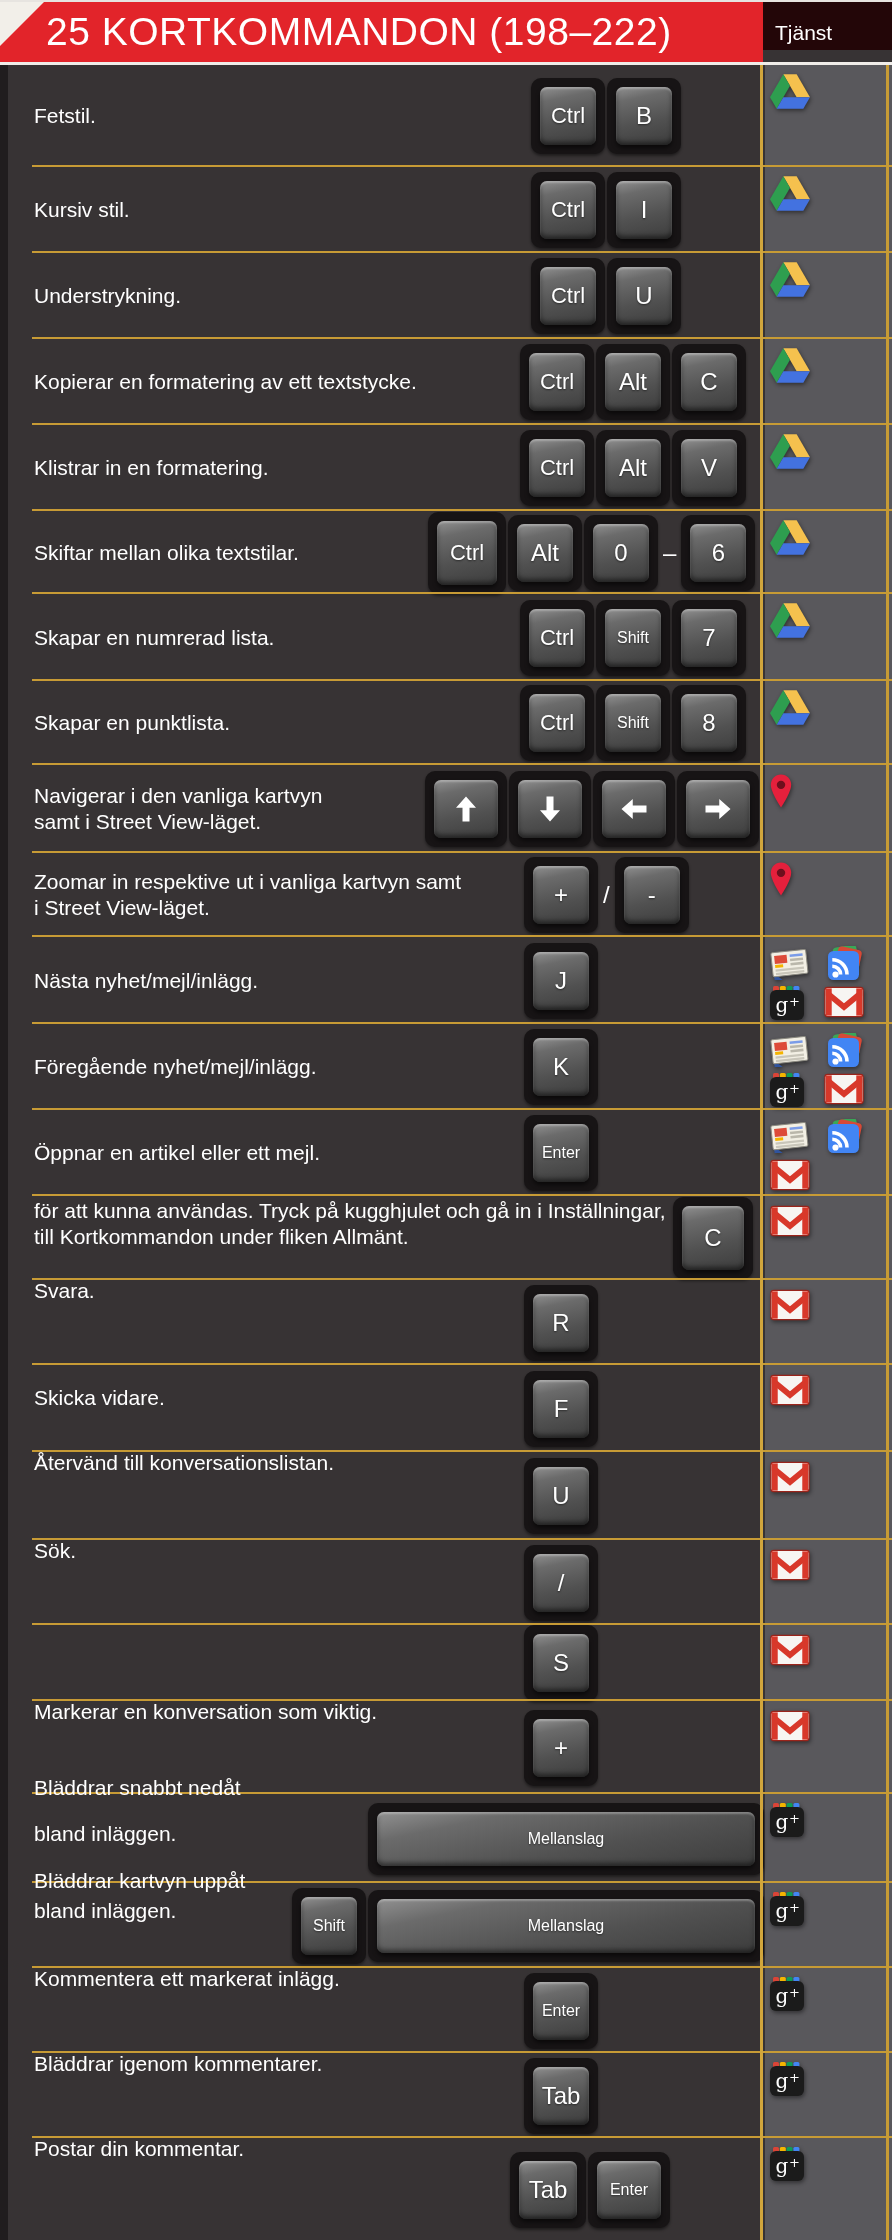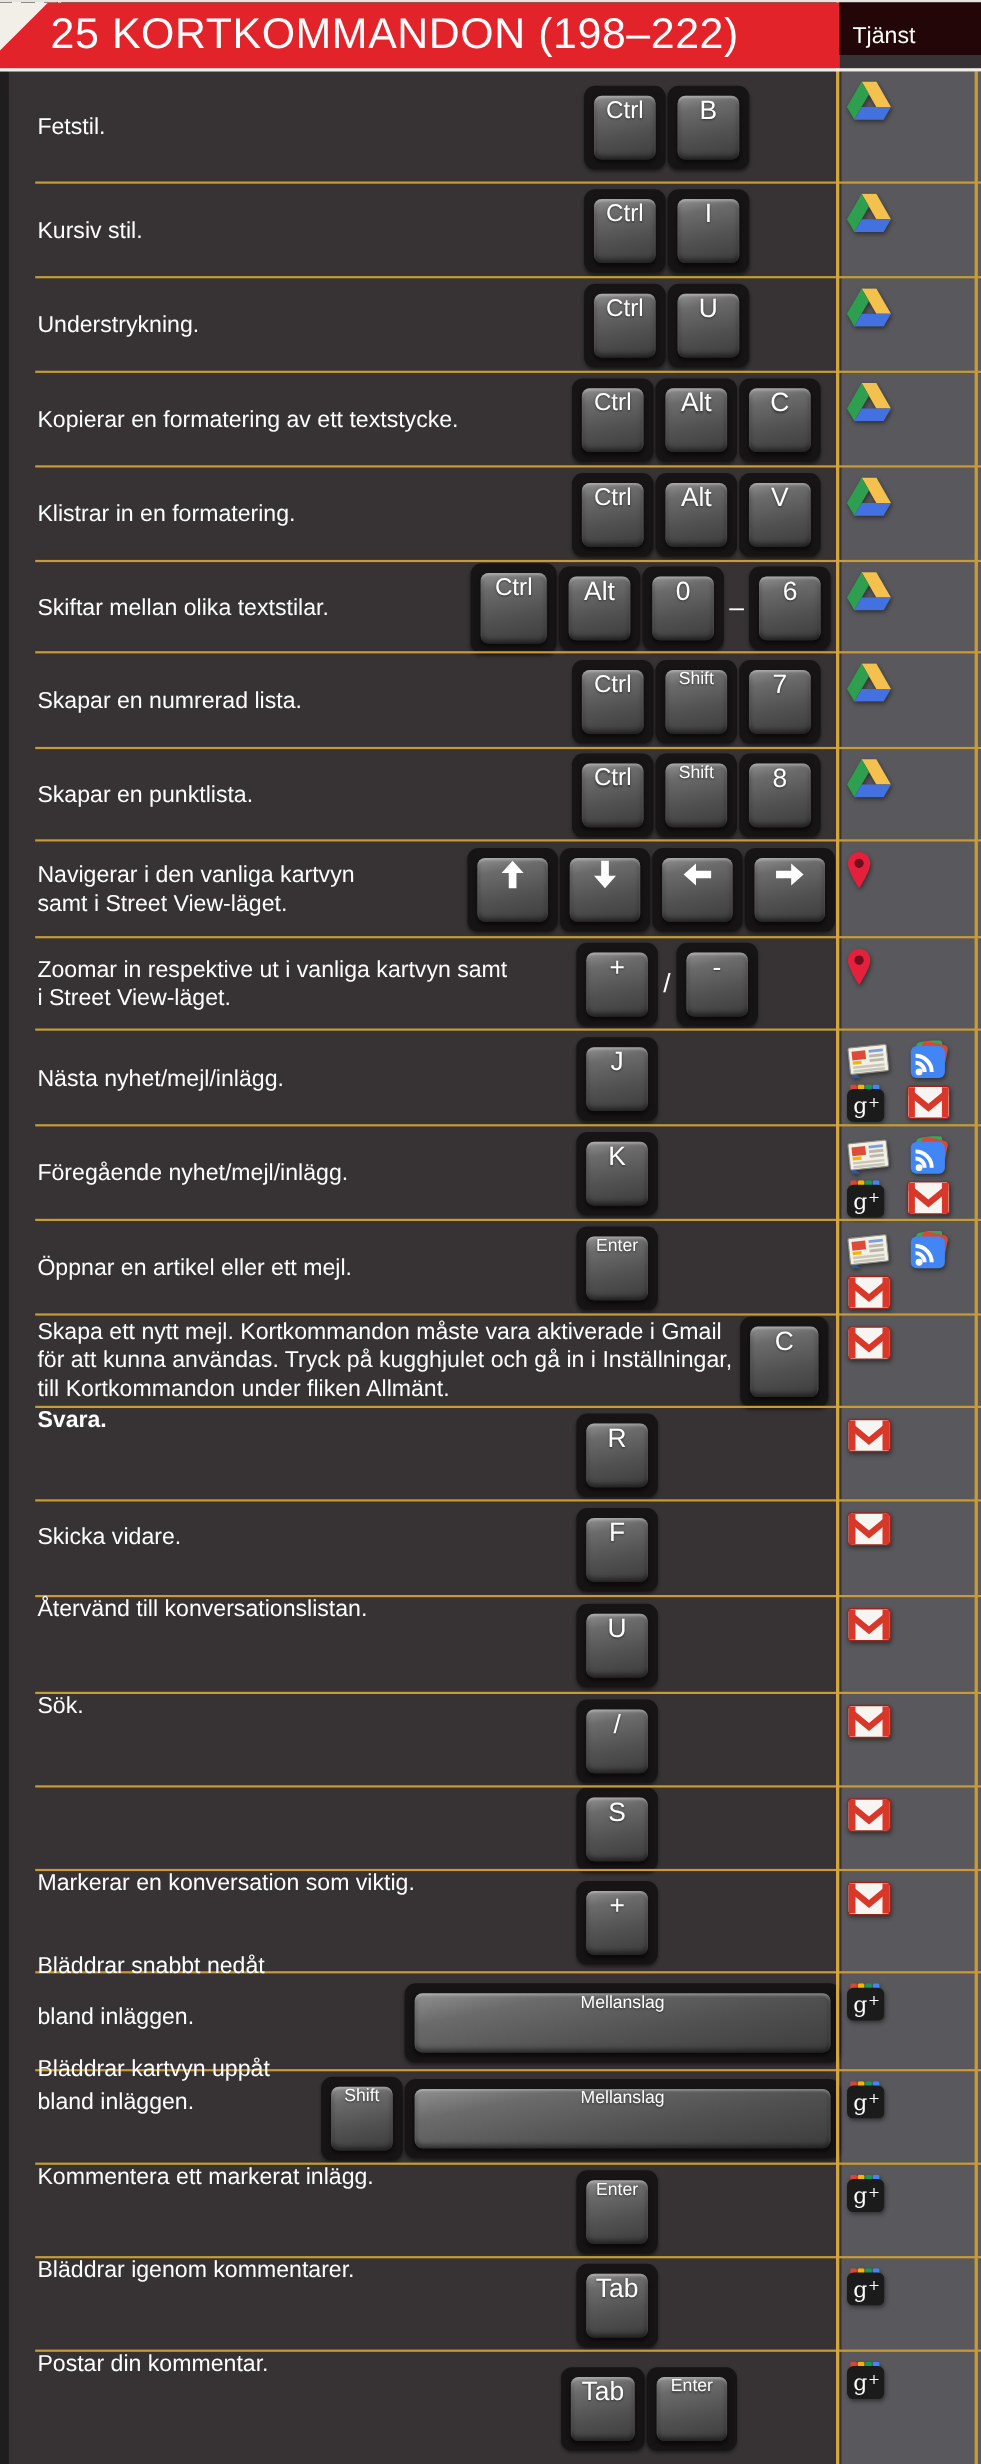--- a/index.html
+++ b/index.html
@@ -30,21 +30,21 @@
   .row{position:relative;width:100%;}
   .topline{position:absolute;left:32px;right:0;top:-2px;height:2px;background:#c79b35;z-index:4;}
   .desc{position:absolute;left:34px;z-index:5;font-size:21px;line-height:26px;}
   .desc.center{top:0;bottom:0;display:flex;flex-direction:column;justify-content:center;}
   .dline{white-space:nowrap;}
   .keys{position:absolute;top:0;bottom:0;display:flex;align-items:center;gap:2px;z-index:3;}
   .slab{background:#171415;border-radius:10px;padding:9px;box-shadow:0 2px 3px rgba(0,0,0,.45);}
   .cap{width:56px;height:58px;border-radius:7px;position:relative;
        background:linear-gradient(168deg,#919191 0%,#6b6b6b 22%,#515151 60%,#3d3d3d 100%);
        box-shadow:inset 0 2px 2px rgba(255,255,255,.3),inset 0 -3px 5px rgba(0,0,0,.5),0 3px 4px rgba(0,0,0,.55);
-       display:flex;justify-content:center;color:#fff;}
+       display:flex;align-items:center;justify-content:center;color:#fff;}
   .spacecap{width:378px;height:54px;}
   .arrowcap{width:64px;}
   .klabel{text-shadow:0 1px 2px rgba(0,0,0,.5);}
   .sep{font-size:24px;margin:0 3px;color:#fff;}
   .icons{position:absolute;left:770px;top:9px;display:grid;grid-template-columns:repeat(2,46px);
          gap:4px 8px;z-index:3;}
   .icon svg{display:block;filter:drop-shadow(1px 2px 2px rgba(0,0,0,.45));}
 </style>
 </head>
 <body>
@@ -543,21 +543,20 @@
               <path fill="#d8382a" d="M2 2.5h6.5v30H2z"></path>
               <path fill="#d8382a" d="M35.5 2.5H42v30h-6.5z"></path>
               <path fill="#d8382a" d="M2 2.5l20 16.5 20-16.5v8L22 27 2 10.5z"></path>
             </svg>
           </span>
         </div>
       </div>
       <div class="row" style="height: 84px;">
         <div class="topline"></div>
         <div class="desc topd" style="top: 2px;">
-          <div class="dline">Skapa ett nytt mejl. Kortkommandon måste vara aktiverade i Gmail</div>
           <div class="dline">för att kunna användas. Tryck på kugghjulet och gå in i Inställningar,</div>
           <div class="dline">till Kortkommandon under fliken Allmänt.</div>
         </div>
         <div class="keys" style="left: 673px;">
           <span class="slab">
             <span class="cap" style="width: 62px; height: 64px;">
               <span class="klabel" style="font-size: 24px;">C</span>
             </span>
           </span>
         </div>
@@ -567,21 +566,21 @@
               <rect x="1" y="1.5" width="42" height="32" rx="3" fill="#f7f5f2" stroke="#9a241b" stroke-width="1.4"></rect>
               <path fill="#d8382a" d="M2 2.5h6.5v30H2z"></path>
               <path fill="#d8382a" d="M35.5 2.5H42v30h-6.5z"></path>
               <path fill="#d8382a" d="M2 2.5l20 16.5 20-16.5v8L22 27 2 10.5z"></path>
             </svg>
           </span>
         </div>
       </div>
       <div class="row" style="height: 85px;">
         <div class="topline"></div>
-        <div class="desc topd" style="top: -2px; font-weight: bold;">
+        <div class="desc topd" style="top: -2px;">
           <div class="dline">Svara.</div>
         </div>
         <div class="keys" style="left: 524px;">
           <span class="slab">
             <span class="cap">
               <span class="klabel" style="font-size: 24px;">R</span>
             </span>
           </span>
         </div>
         <div class="icons">

